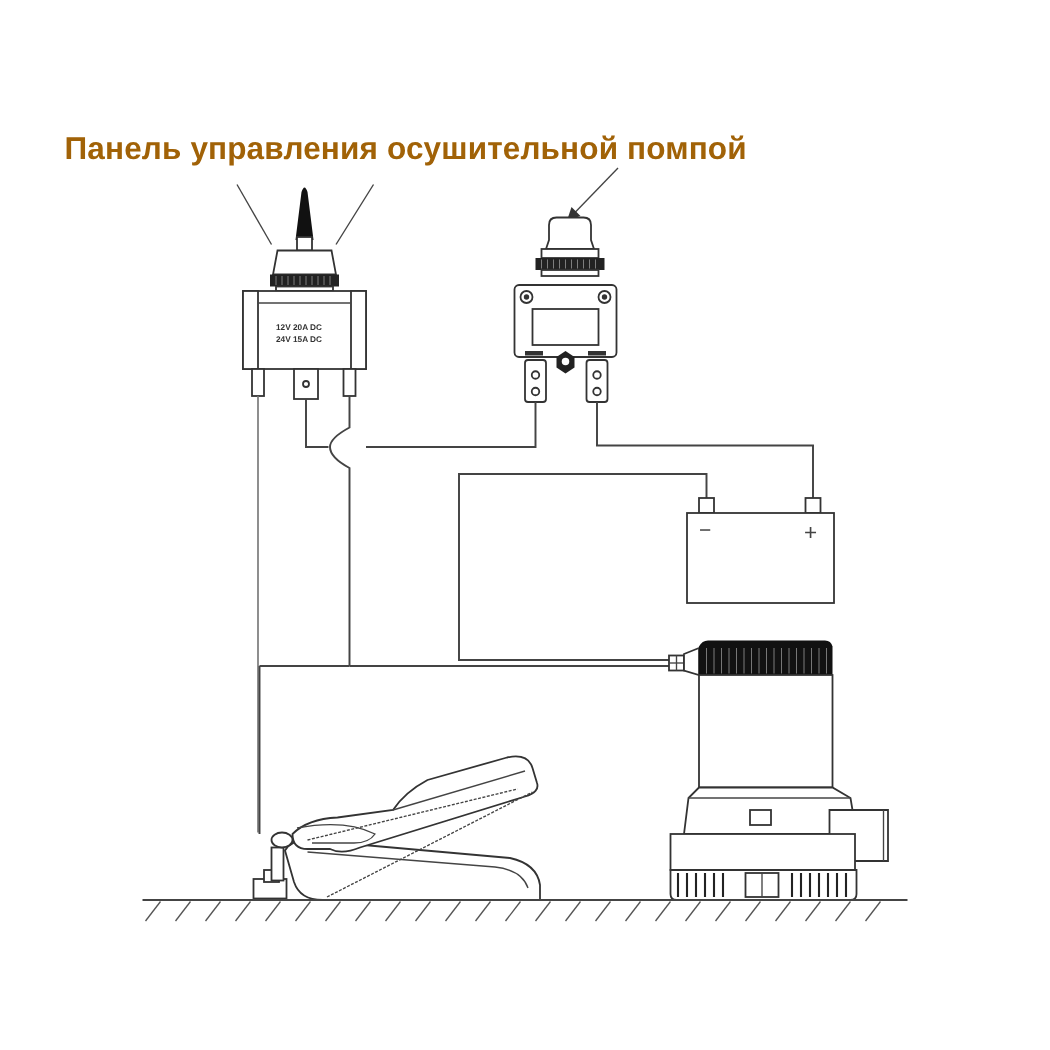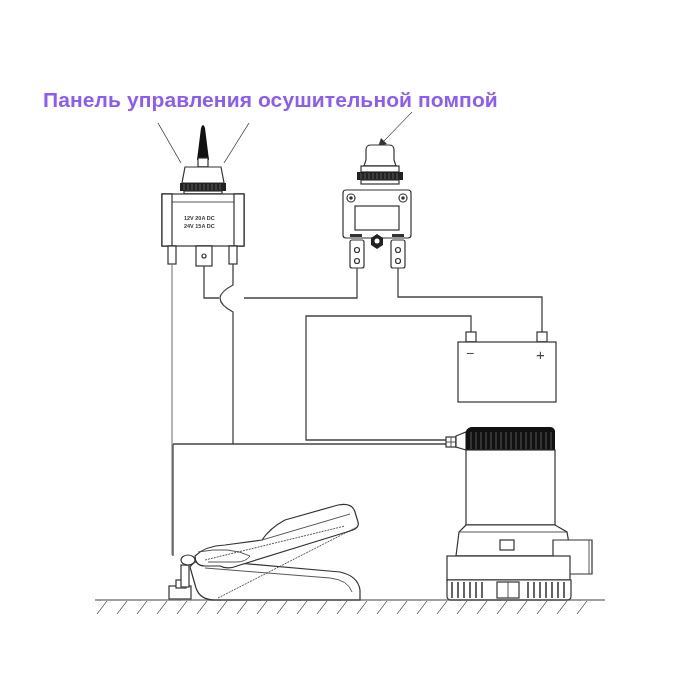--- a/index.html
+++ b/index.html
@@ -1,20 +1,20 @@
 <!DOCTYPE html>
 <html><head>
   <meta charset="utf-8">
   <style>
     html, body { margin: 0; padding: 0; background: #ffffff; }
     body { width: 700px; height: 700px; position: relative; overflow: hidden; }
     .title {
       position: absolute; left: 43px; top: 88px;
       font-family: "Liberation Sans", sans-serif;
-      font-weight: bold; font-size: 21px; color: #8b5cf6;
+      font-weight: bold; font-size: 21px; color: #a16207;
       white-space: nowrap; letter-spacing: 0.1px;
     }
     svg.diagram { position: absolute; left: 0; top: 0; }
     .wire { fill: none; stroke: #444; stroke-width: 1.3; }
     .wire2 { fill: none; stroke: #777; stroke-width: 1.1; }
     .ol { fill: #fff; stroke: #333; stroke-width: 1.2; }
     .thin { fill: none; stroke: #444; stroke-width: 0.9; }
     .lbl { font-family: "Liberation Sans", sans-serif; font-weight: bold; fill: #333; }
   </style>
 </head>

